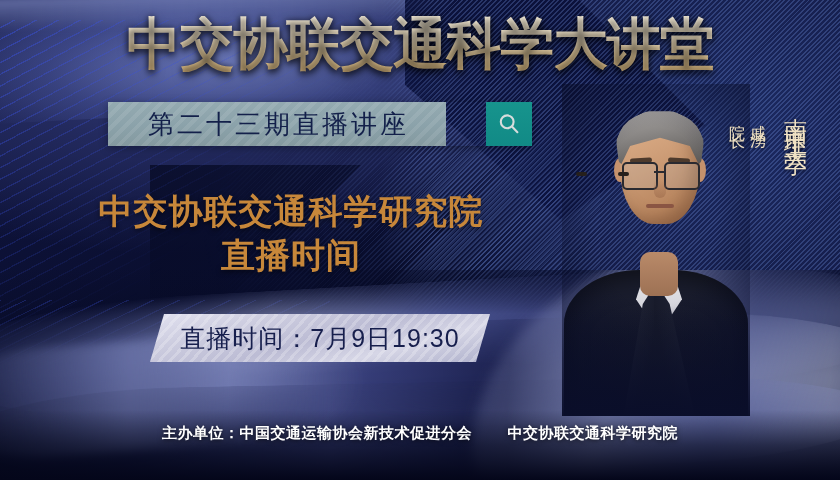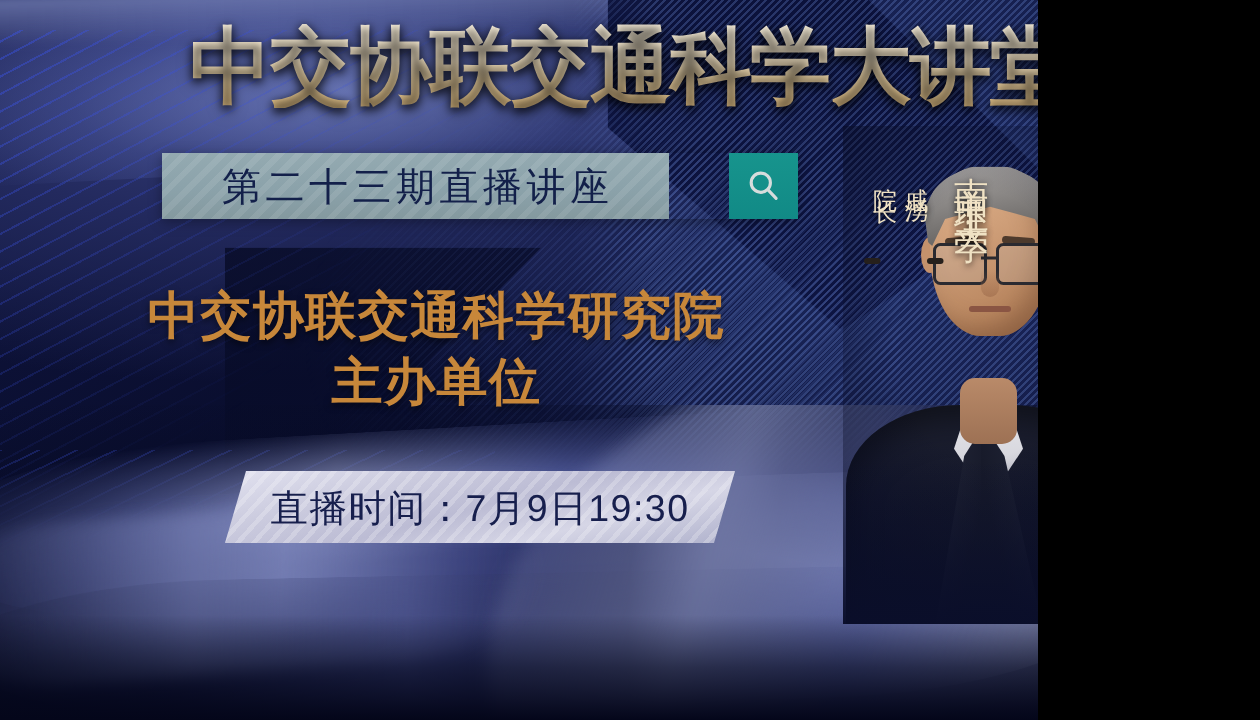--- a/index.html
+++ b/index.html
@@ -2,21 +2,21 @@
 <html><head>
 <meta charset="utf-8">
 <style>
   html, body {
     margin: 0;
     padding: 0;
     background: #000;
   }
   #poster {
     position: relative;
-    width: 692px;
+    width: 840px;
     height: 480px;
     overflow: hidden;
     font-family: "Liberation Sans", "DejaVu Sans", sans-serif;
     background: #0a0e30;
     user-select: none;
   }
 
   
   .bg-base {
     position: absolute; inset: 0;
@@ -441,29 +441,34 @@
     <div class="sub-bar-icon">
       <svg width="24" height="24" viewBox="0 0 24 24" fill="none" stroke="#d6dcdc" stroke-width="2.1" stroke-linecap="round">
         <circle cx="10.2" cy="9.8" r="6.4"></circle>
         <line x1="15.2" y1="14.8" x2="20.4" y2="20.2"></line>
       </svg>
     </div>
   </div>
 
   <div class="lecture-title">
     <div>中交协联交通科学研究院</div>
-    <div>主办单位</div>
+    <div>直播时间</div>
   </div>
 
   <div class="badge-glow"></div>
   <div class="time-badge">
     <span class="time-badge-text">直播时间：7月9日19:30</span>
   </div>
 
   <div class="vtext v-univ">南京理工大学</div>
   <div class="vtext v-name">
     <span>戚湧</span>
     <span class="gap"></span>
     <span>院长</span>
   </div>
 
+  <div class="footer">
+    <span>主办单位：中国交通运输协会新技术促进分会</span>
+    <span class="sep"></span>
+    <span>中交协联交通科学研究院</span>
+  </div>
 
 </div>
 
 </body></html>

